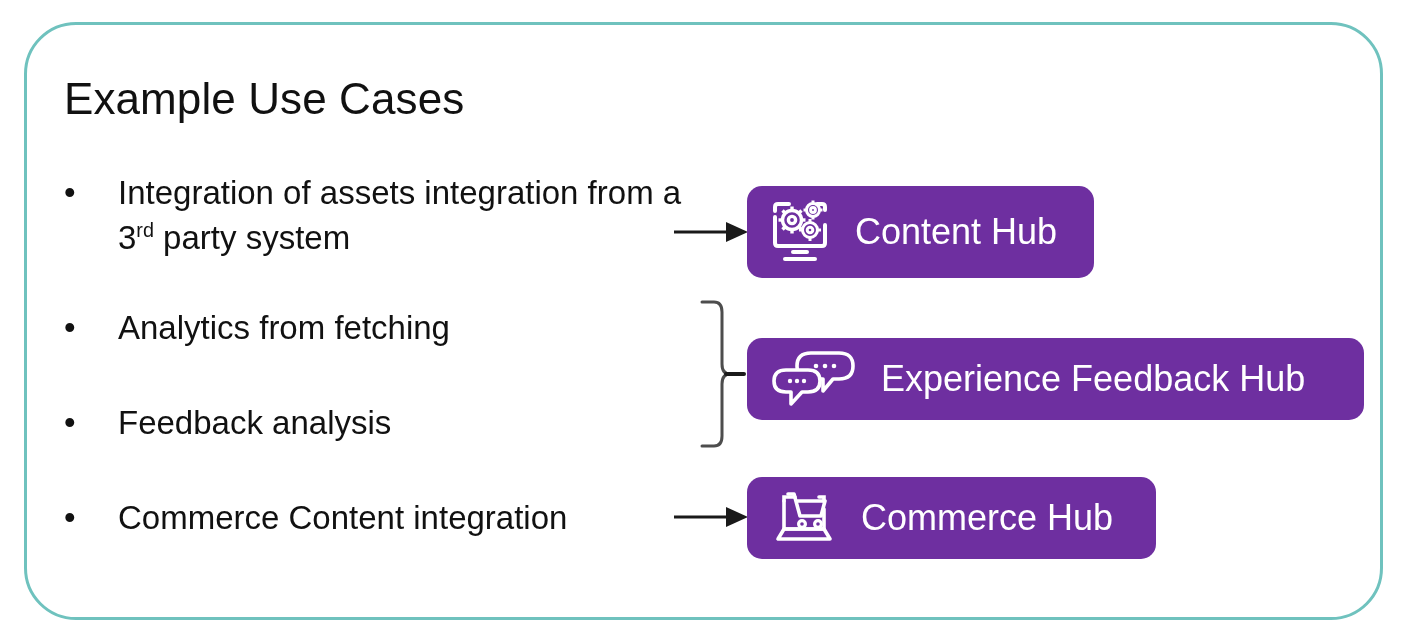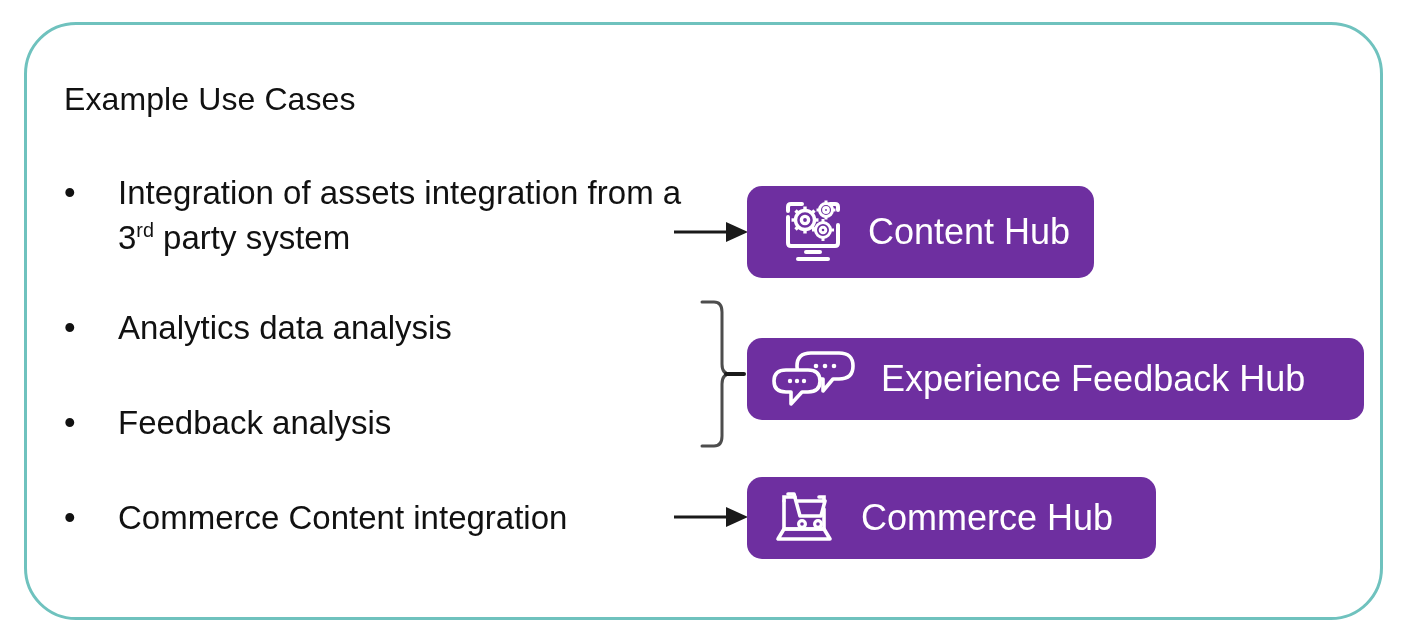--- a/index.html
+++ b/index.html
@@ -20,21 +20,21 @@
     width:1359px;height:598px;
     border:3px solid #6fc2be;
     border-radius:52px;
     box-sizing:border-box;
     background:transparent;
   }
   
   #title{
     position:absolute;
     left:64px;top:78px;
-    font-size:32px;
+    font-size:44px;
     line-height:42px;
     color:#111111;
     letter-spacing:.1px;
     white-space:nowrap;
   }
   
   .bullet-row{
     position:absolute;
     left:64px;
     color:#111111;
@@ -89,21 +89,21 @@
   }
   .hub-label{
     color:#ffffff;
     font-size:36px;
     line-height:40px;
     white-space:nowrap;
     font-weight:400;
   }
   #hub-content{
     left:747px;top:186px;width:347px;height:92px;
-    padding-left:31px;
+    padding-left:18px;
   }
   #hub-content .hub-label{margin-left:16px;}
   #hub-feedback{
     left:747px;top:338px;width:617px;height:82px;
     padding-left:24px;
   }
   #hub-feedback .hub-label{margin-left:24px;}
   #hub-commerce{
     left:747px;top:477px;width:409px;height:82px;
     padding-left:22px;
@@ -119,21 +119,21 @@
 
   <div id="title">Example Use Cases</div>
 
   <div class="bullet-row" id="bullet-0">
     <span class="bullet-dot">•</span>
     <span class="bullet-text"><span>Integration of assets integration from a 3</span><sup>rd</sup><span> party system</span></span>
   </div>
 
   <div class="bullet-row" id="bullet-1">
     <span class="bullet-dot">•</span>
-    <span class="bullet-text">Analytics data analysis</span>
+    <span class="bullet-text">Analytics from fetching</span>
   </div>
 
   <div class="bullet-row" id="bullet-2">
     <span class="bullet-dot">•</span>
     <span class="bullet-text">Feedback analysis</span>
   </div>
 
   <div class="bullet-row" id="bullet-3">
     <span class="bullet-dot">•</span>
     <span class="bullet-text">Commerce Content integration</span>

